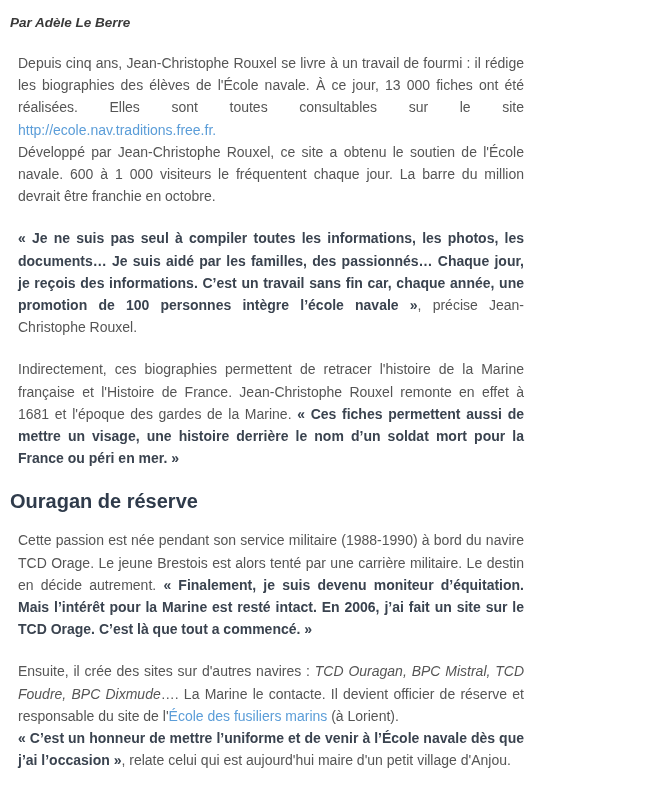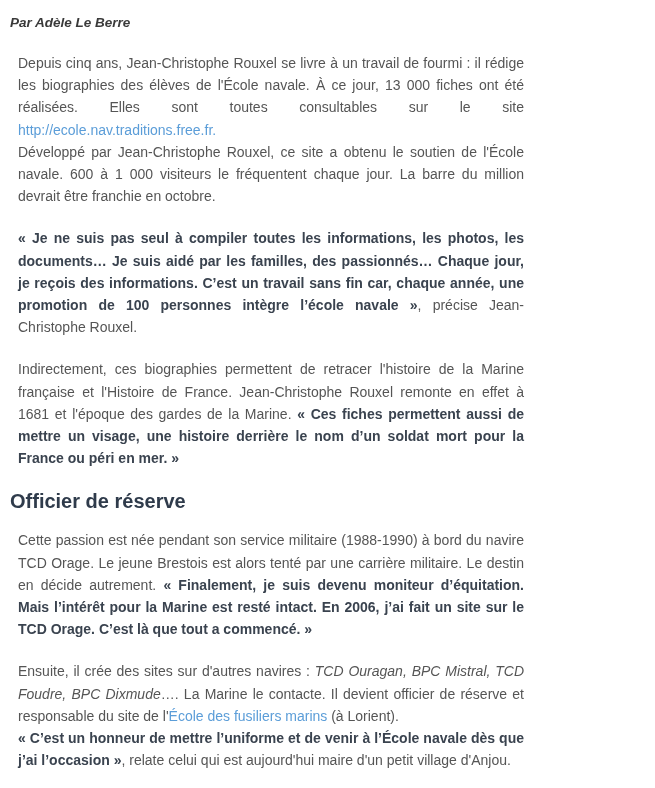--- a/index.html
+++ b/index.html
@@ -62,18 +62,18 @@
 </style>
 </head>
 <body>
 
 <div class="article">
   <p class="byline">Par Adèle Le Berre</p>
   <div id="article-body">
       <p class="para"><span class="seg-text">Depuis cinq ans, Jean-Christophe Rouxel se livre à un travail de fourmi : il rédige les biographies des élèves de l'École navale. À ce jour, 13 000 fiches ont été réalisées. Elles sont toutes consultables sur le site </span><a class="seg-link" href="#">http://ecole.nav.traditions.free.fr.</a><br><span class="seg-text">Développé par Jean-Christophe Rouxel, ce site a obtenu le soutien de l'École navale. 600 à 1 000 visiteurs le fréquentent chaque jour. La barre du million devrait être franchie en octobre.</span></p>
       <p class="para"><span class="seg-bold">« Je ne suis pas seul à compiler toutes les informations, les photos, les documents… Je suis aidé par les familles, des passionnés… Chaque jour, je reçois des informations. C’est un travail sans fin car, chaque année, une promotion de 100 personnes intègre l’école navale »</span><span class="seg-text">, précise Jean-Christophe Rouxel.</span></p>
       <p class="para"><span class="seg-text">Indirectement, ces biographies permettent de retracer l'histoire de la Marine française et l'Histoire de France. Jean-Christophe Rouxel remonte en effet à 1681 et l'époque des gardes de la Marine. </span><span class="seg-bold">« Ces fiches permettent aussi de mettre un visage, une histoire derrière le nom d’un soldat mort pour la France ou péri en mer. »</span></p>
-      <h2 class="section-heading">Officier de réserve</h2>
+      <h2 class="section-heading">Ouragan de réserve</h2>
       <p class="para"><span class="seg-text">Cette passion est née pendant son service militaire (1988-1990) à bord du navire TCD Orage. Le jeune Brestois est alors tenté par une carrière militaire. Le destin en décide autrement. </span><span class="seg-bold">« Finalement, je suis devenu moniteur d’équitation. Mais l’intérêt pour la Marine est resté intact. En 2006, j’ai fait un site sur le TCD Orage. C’est là que tout a commencé. »</span></p>
       <p class="para"><span class="seg-text">Ensuite, il crée des sites sur d'autres navires : </span><span class="seg-italic">TCD Ouragan, BPC Mistral, TCD Foudre, BPC Dixmude</span><span class="seg-text">…. La Marine le contacte. Il devient officier de réserve et responsable du site de l'</span><a class="seg-link" href="#">École des fusiliers marins</a><span class="seg-text"> (à Lorient).</span><br><span class="seg-bold">« C’est un honneur de mettre l’uniforme et de venir à l’École navale dès que j’ai l’occasion »</span><span class="seg-text">, relate celui qui est aujourd'hui maire d'un petit village d'Anjou.</span></p>
       <p class="footer-line">»Brest, 29</p>
     </div>
 </div>
 
 </body></html>

